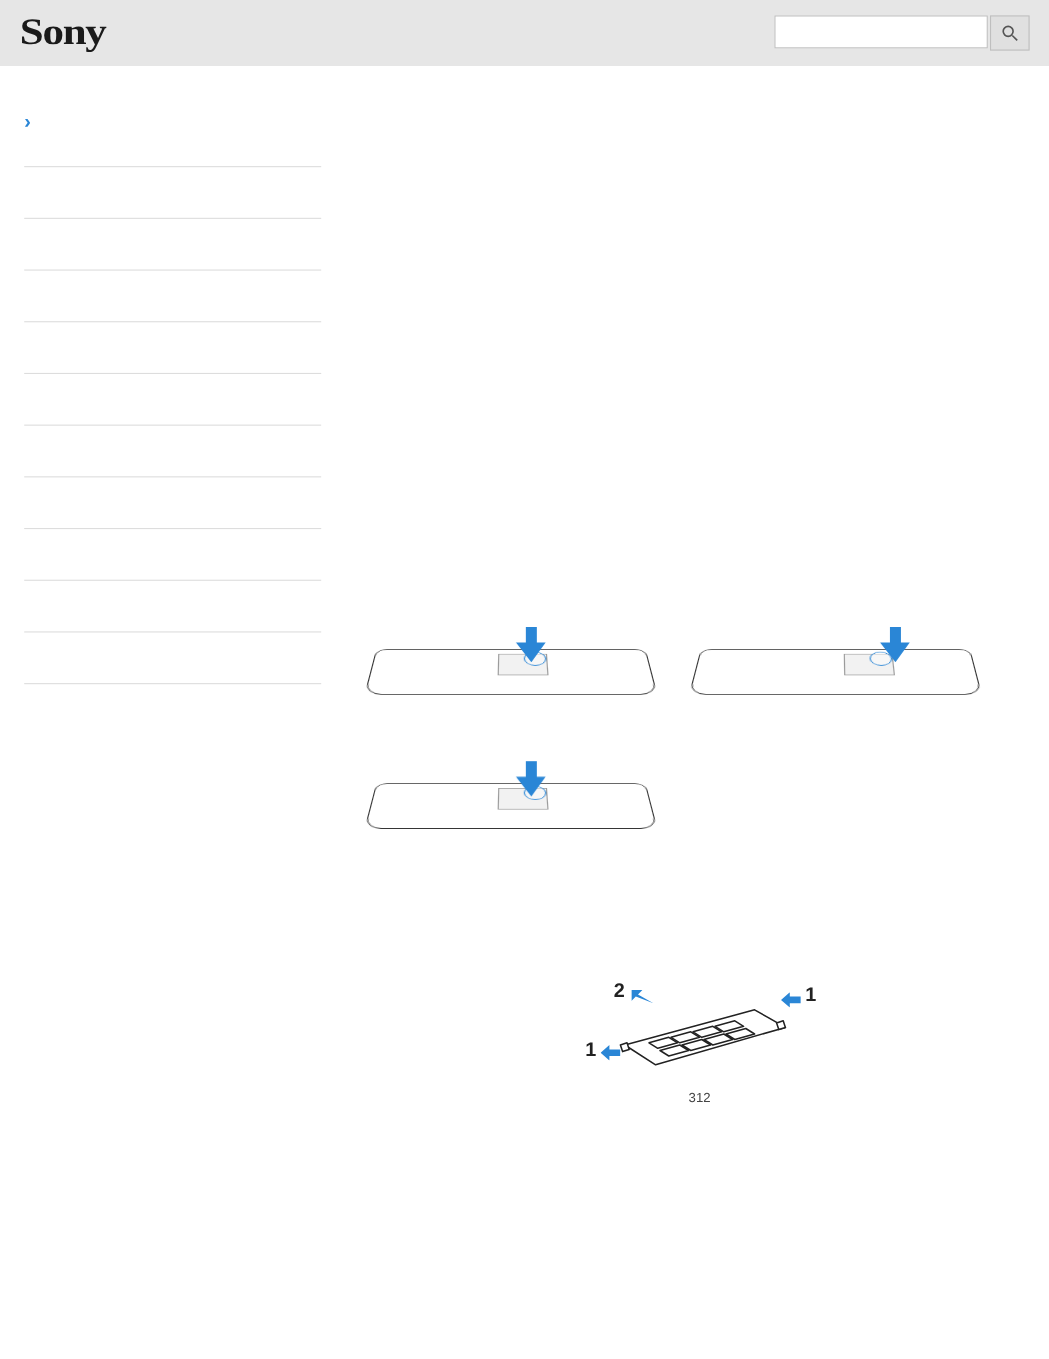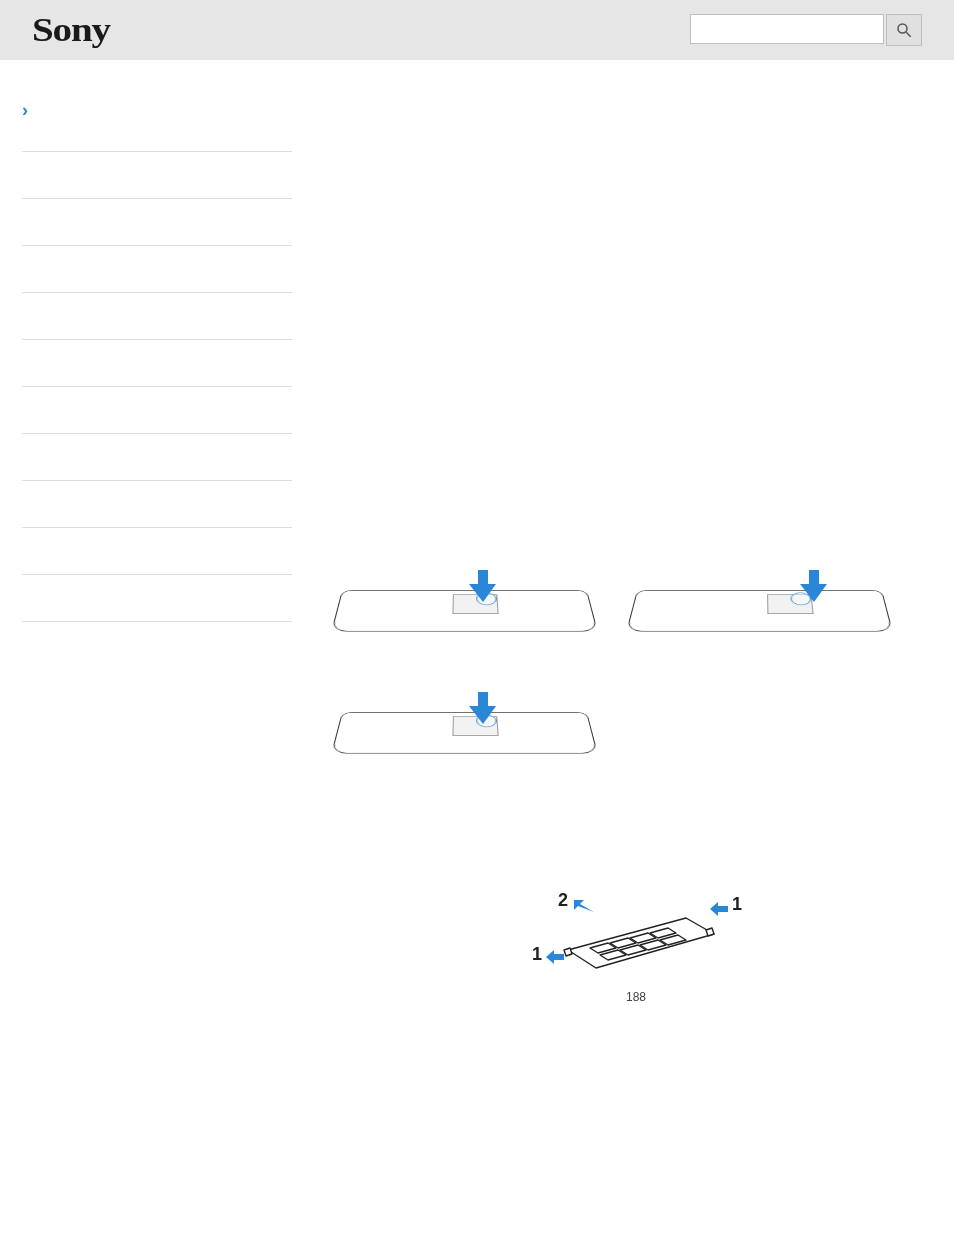--- a/index.html
+++ b/index.html
@@ -9,21 +9,21 @@
     background: #fff;
     color: #222;
     width: 954px;
   }
   .header-bar {
     background: #e6e6e6;
     height: 60px;
     display: flex;
     align-items: center;
     justify-content: space-between;
-    padding: 0 32px;
+    padding: 0 18px;
   }
   .sony-logo {
     font-family: "Times New Roman", serif;
     font-weight: 900;
     font-size: 34px;
     letter-spacing: -1px;
     color: #1a1a1a;
     transform: scaleX(1.15);
     transform-origin: left;
   }
@@ -277,17 +277,17 @@
           <path d="M74 50 l18 -5 l8 5 l-18 5 z"></path>
           <path d="M94 45 l18 -5 l8 5 l-18 5 z"></path>
           <path d="M114 40 l18 -5 l8 5 l-18 5 z"></path>
 
           <path d="M18 50 l6 -2 l2 6 l-6 2 z"></path>
           <path d="M160 30 l6 -2 l2 6 l-6 2 z"></path>
         </g>
       </svg>
     </div>
 
-    <div class="page-number">188</div>
+    <div class="page-number">312</div>
 
   </main>
 
 </div>
 
 </body></html>

